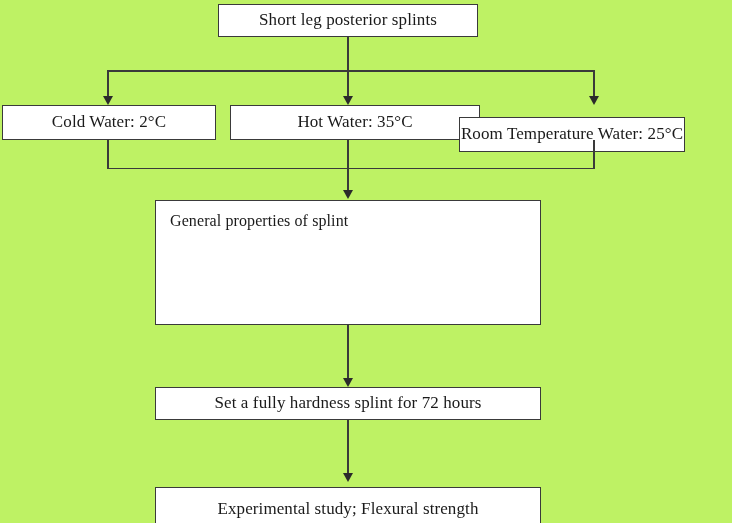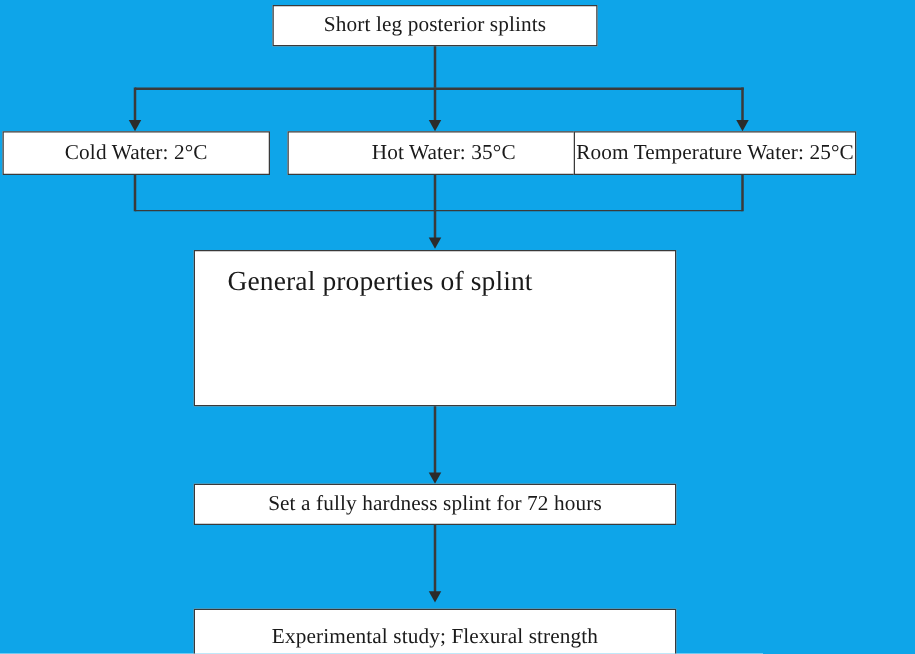--- a/index.html
+++ b/index.html
@@ -4,21 +4,21 @@
 <style>
   html, body {
     margin: 0;
     padding: 0;
     background: #ffffff;
   }
   #flow-root {
     position: relative;
     width: 732px;
     height: 523px;
-    background: #0ea5e9;
+    background: #bef264;
     font-family: "Liberation Serif", "DejaVu Serif", serif;
     color: #1a1a1a;
     overflow: hidden;
   }
   .node {
     position: absolute;
     box-sizing: border-box;
     border: 1.6px solid #3a3a3a;
     background: #ffffff;
     display: flex;
@@ -30,31 +30,31 @@
     white-space: nowrap;
   }
   .node-label {
     display: block;
   }
 
   
   #node-top      { left: 218px; top: 4px;   width: 260px; height: 33px; }
   #node-cold     { left: 2px;   top: 105px; width: 214px; height: 35px; }
   #node-hot      { left: 230px; top: 105px; width: 250px; height: 35px; }
-  #node-room     { left: 459px; top: 105px; width: 226px; height: 35px; font-family: Liberation Serif, serif; }
+  #node-room     { left: 459px; top: 117px; width: 226px; height: 35px; font-family: Liberation Serif, serif; }
   #node-props    { left: 155px; top: 200px; width: 386px; height: 125px;
                    display: block; padding: 10px 0 0 14px; white-space: normal; }
   #node-set      { left: 155px; top: 387px; width: 386px; height: 33px; }
   #node-exp      { left: 155px; top: 487px; width: 386px; height: 45px; }
 
   
   .props-title {
-    font-size: 22px;
+    font-size: 16px;
     line-height: 1.25;
-    margin: 0 0 2px 12px;
+    margin: 0 0 2px 0;
   }
   .props-list {
     list-style: none;
     margin: 0;
     padding: 0 0 0 50px;
   }
   .props-list li {
     position: relative;
     font-size: 16.5px;
     line-height: 1.52;

